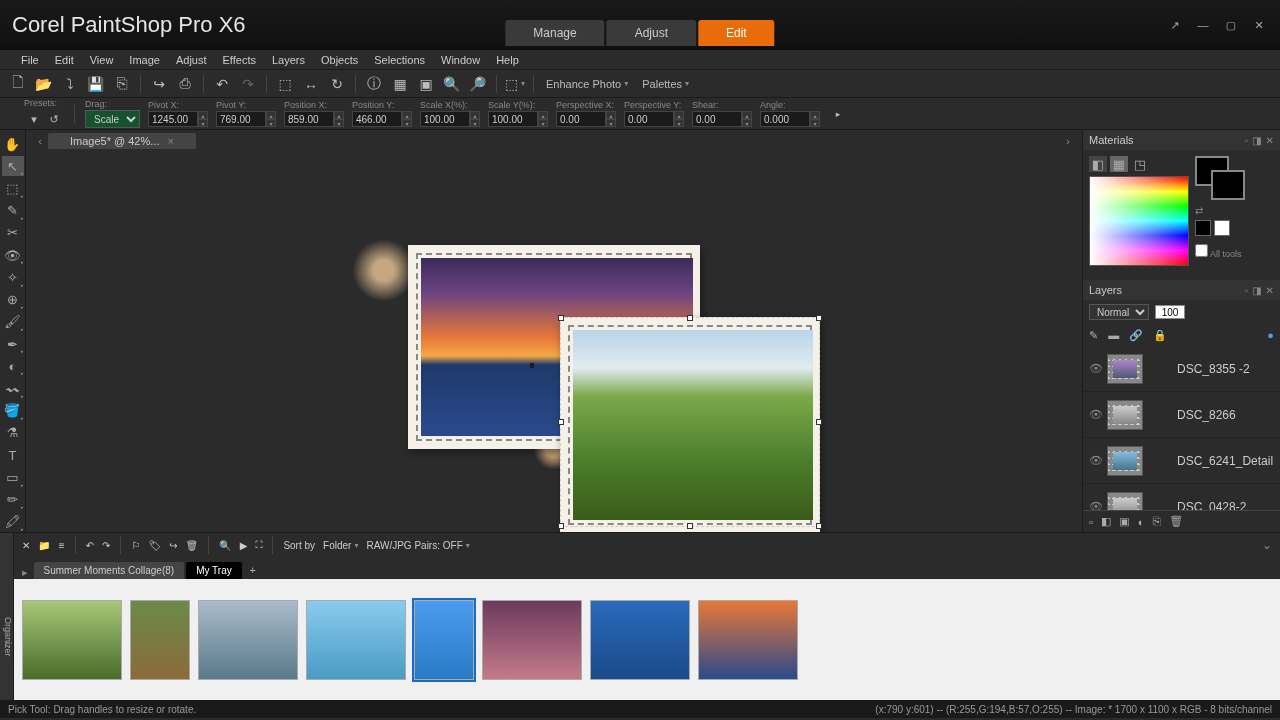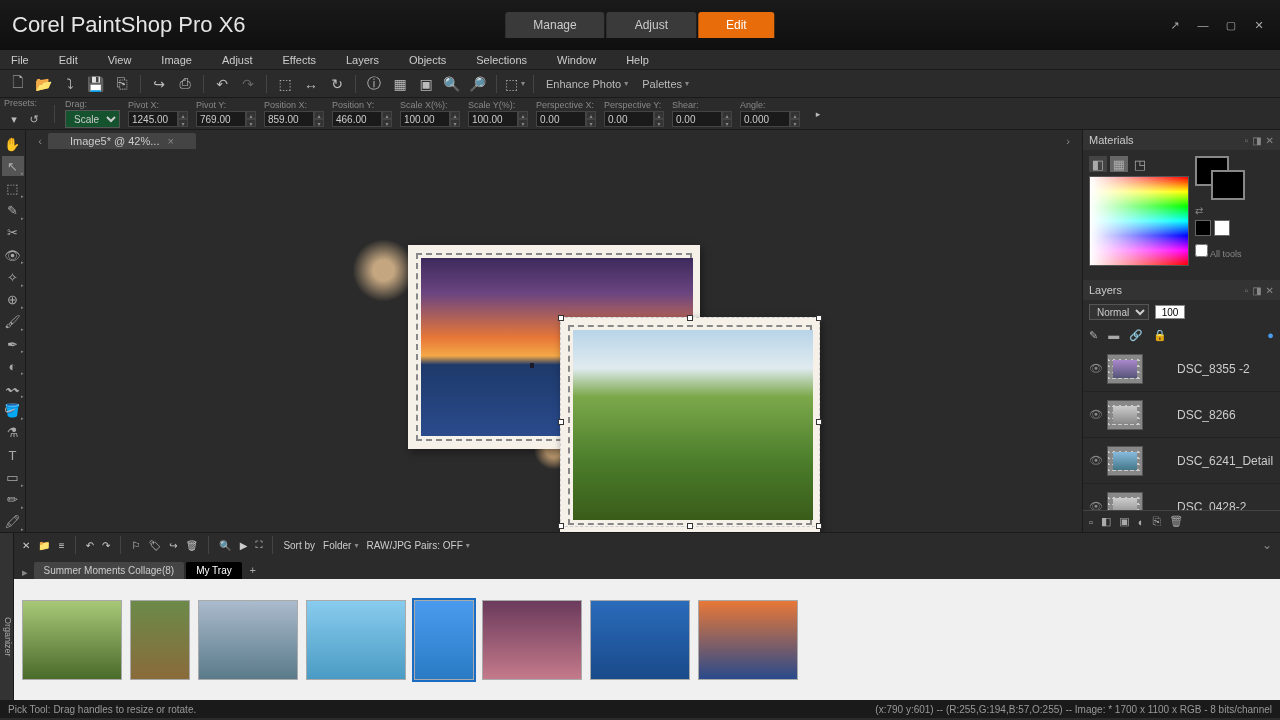--- a/index.html
+++ b/index.html
@@ -1,32 +1,32 @@
 <!DOCTYPE html>
 <html><head>
 <meta charset="utf-8">
 <style>
 * { margin: 0; padding: 0; box-sizing: border-box; font-family: "Segoe UI", Arial, sans-serif; user-select: none; }
 body { background: #2b2b2b; width: 1280px; height: 720px; overflow: hidden; color: #ccc; font-size: 11px; }
 .titlebar { height: 50px; background: linear-gradient(to bottom, #1a1a1a, #0f0f0f); display: flex; align-items: center; padding: 0 12px; position: relative; }
 .title-text { font-size: 22px; color: #e5e5e5; font-weight: normal; }
-.mode-tabs { position: absolute; left: 50%; transform: translateX(-50%); display: flex; bottom: 12px; }
+.mode-tabs { position: absolute; left: 50%; transform: translateX(-50%); display: flex; bottom: 4px; }
 .mode-tab { padding: 6px 28px; background: #3a3a3a; color: #ccc; font-size: 12px; border-top-left-radius: 3px; border-top-right-radius: 3px; margin: 0 1px; }
 .mode-tab.active { background: #e86c0a; color: #fff; }
 .win-controls { margin-left: auto; display: flex; gap: 10px; }
 .win-btn { width: 18px; height: 18px; display: flex; align-items: center; justify-content: center; color: #aaa; cursor: pointer; }
-.menubar { height: 20px; background: #2b2b2b; display: flex; align-items: center; padding: 0 4px; gap: 16px; border-bottom: 1px solid #1a1a1a; }
+.menubar { height: 20px; background: #2b2b2b; display: flex; align-items: center; padding: 0 14px; gap: 2px; border-bottom: 1px solid #1a1a1a; }
 .menu-item { padding: 2px 7px; color: #ccc; font-size: 11px; }
 .toolbar1 { height: 28px; background: #2b2b2b; display: flex; align-items: center; padding: 0 8px; gap: 6px; border-bottom: 1px solid #1a1a1a; }
 .tb-icon { width: 20px; height: 20px; display: flex; align-items: center; justify-content: center; color: #bbb; font-size: 14px; }
 .tb-sep { width: 1px; height: 18px; background: #444; margin: 0 2px; }
 .tb-text { color: #bbb; font-size: 11px; padding: 0 4px; }
 .tb-dd { display: flex; align-items: center; gap: 3px; }
 .tb-dd::after { content: "▾"; font-size: 8px; color: #888; }
-.options-bar { height: 32px; background: #2b2b2b; display: flex; align-items: center; padding: 0 4px; gap: 8px; border-bottom: 1px solid #1a1a1a; font-size: 10px; }
+.options-bar { height: 32px; background: #2b2b2b; display: flex; align-items: center; padding: 0 24px; gap: 8px; border-bottom: 1px solid #1a1a1a; font-size: 10px; }
 .opt-group { display: flex; flex-direction: column; gap: 1px; }
 .opt-label { color: #888; font-size: 9px; }
 .opt-val { display: flex; align-items: center; }
 .opt-input { background: #1a1a1a; border: 1px solid #444; color: #ccc; width: 50px; height: 16px; font-size: 10px; padding: 0 3px; }
 .spinner { width: 10px; display: flex; flex-direction: column; }
 .spinner span { height: 8px; font-size: 6px; line-height: 8px; text-align: center; color: #888; background: #333; border: 1px solid #444; }
 .opt-select { background: #14532d; border: 1px solid #555; color: #ccc; font-size: 10px; height: 18px; width: 55px; padding: 0 4px; }
 .main-row { display: flex; height: 402px; }
 .left-tools { width: 26px; background: #2b2b2b; display: flex; flex-direction: column; align-items: center; padding-top: 4px; gap: 2px; border-right: 1px solid #1a1a1a; }
 .ltool { width: 22px; height: 22px; display: flex; align-items: center; justify-content: center; color: #aaa; font-size: 13px; position: relative; }

